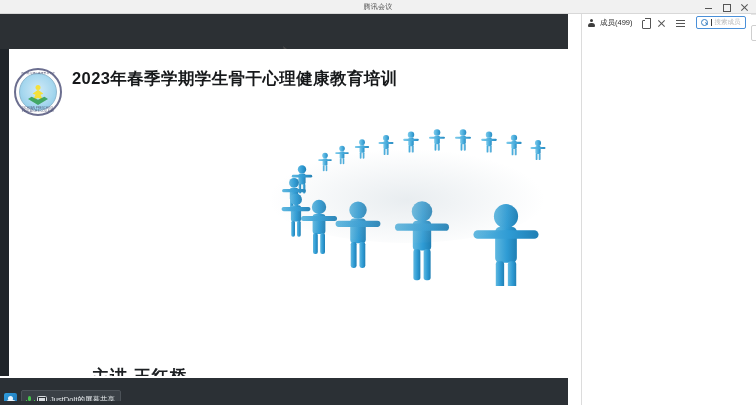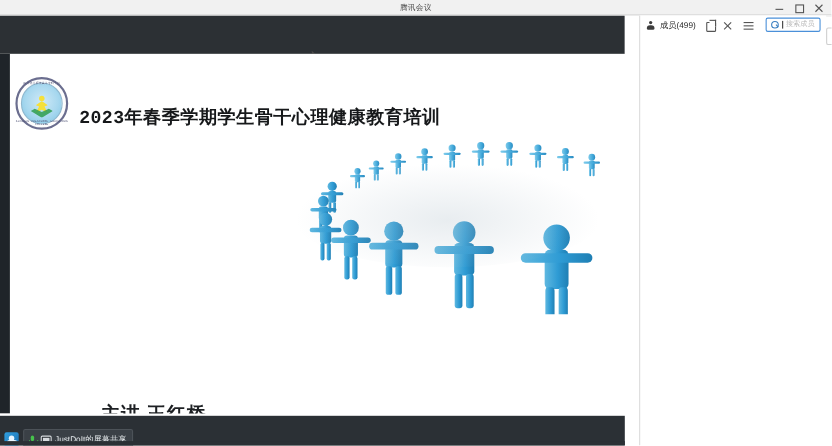--- a/index.html
+++ b/index.html
@@ -53,21 +53,21 @@
   .slide {
     position: absolute; left: 0; top: 35px; width: 568px; height: 327px;
     background: #ffffff; overflow: hidden;
   }
   .slide-left-bar {
     position: absolute; left: 0; top: 0; width: 9px; height: 327px;
     background: #1f2429;
   }
   .slide-header {
     position: absolute; left: 14px; top: 19px; right: 10px; height: 50px;
-    display: flex; align-items: flex-end; gap: 10px; font-family: Liberation Mono, monospace;
+    display: flex; align-items: flex-start; gap: 10px;
   }
   
   .seal { width: 48px; height: 48px; position: relative; flex: 0 0 48px; }
   .seal-ring {
     position: absolute; inset: 0; border-radius: 50%;
     border: 2px solid #6b6e8f; background: #fdfdfd;
   }
   .seal-inner {
     position: absolute; inset: 5px; border-radius: 50%;
     background: radial-gradient(circle at 50% 45%, #cfe9f7 0%, #a8d8ef 55%, #7cc3e3 100%);

